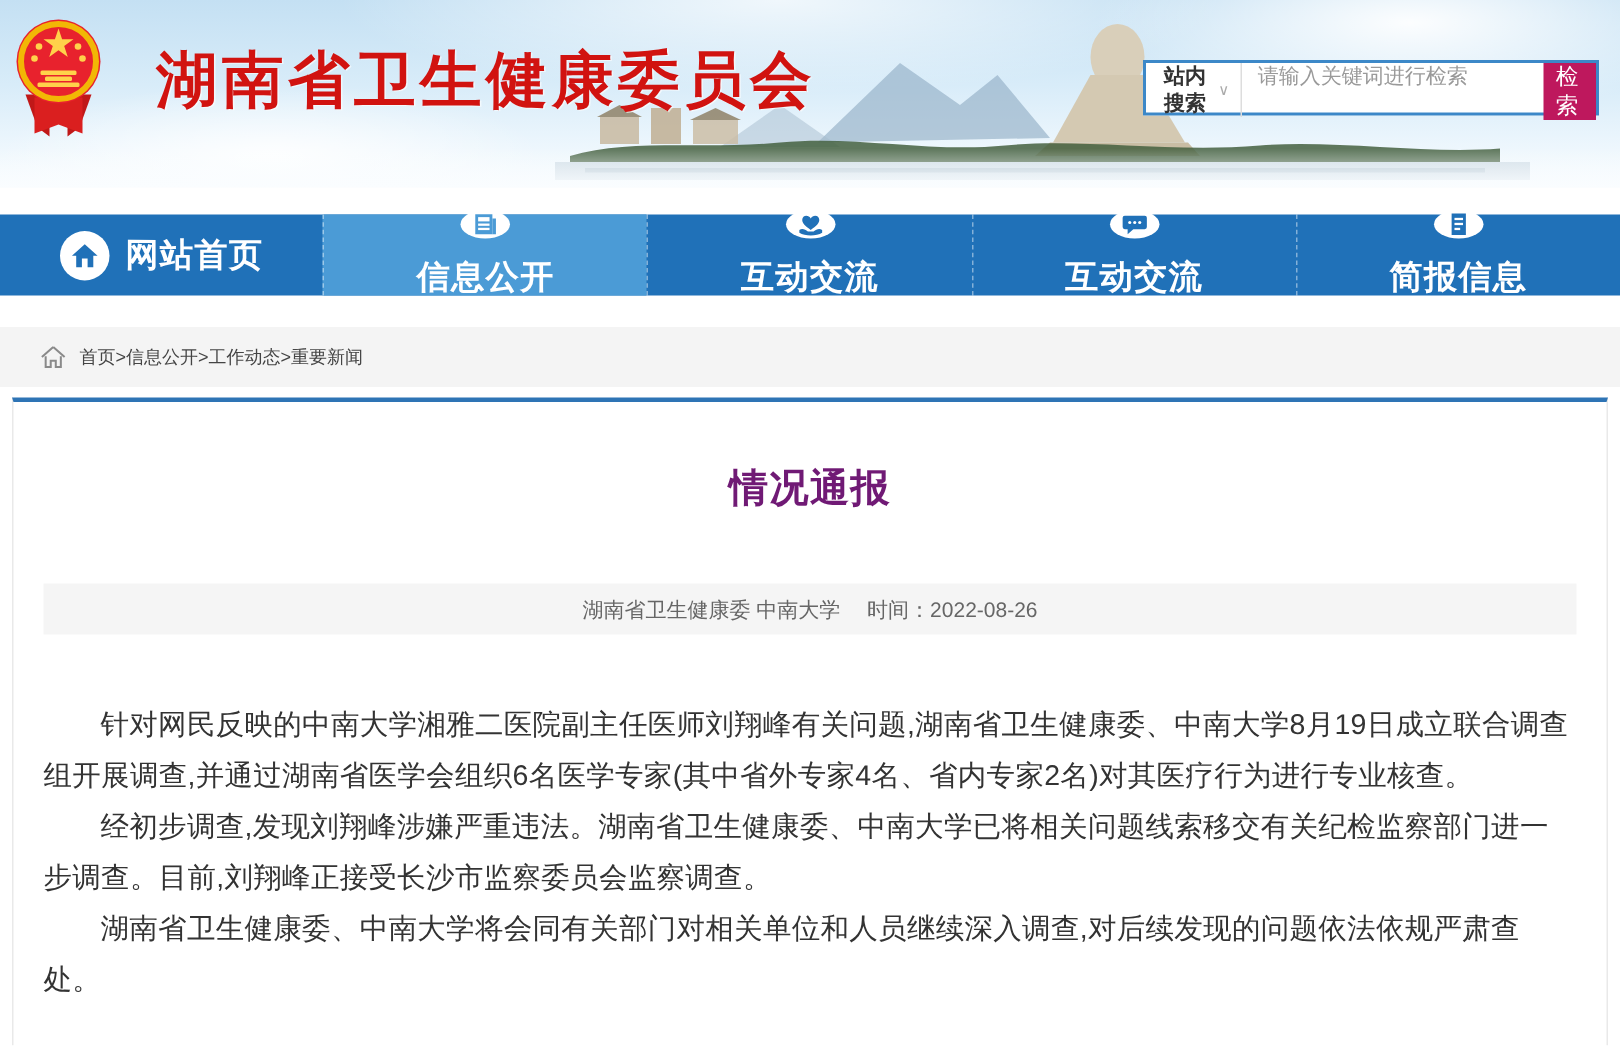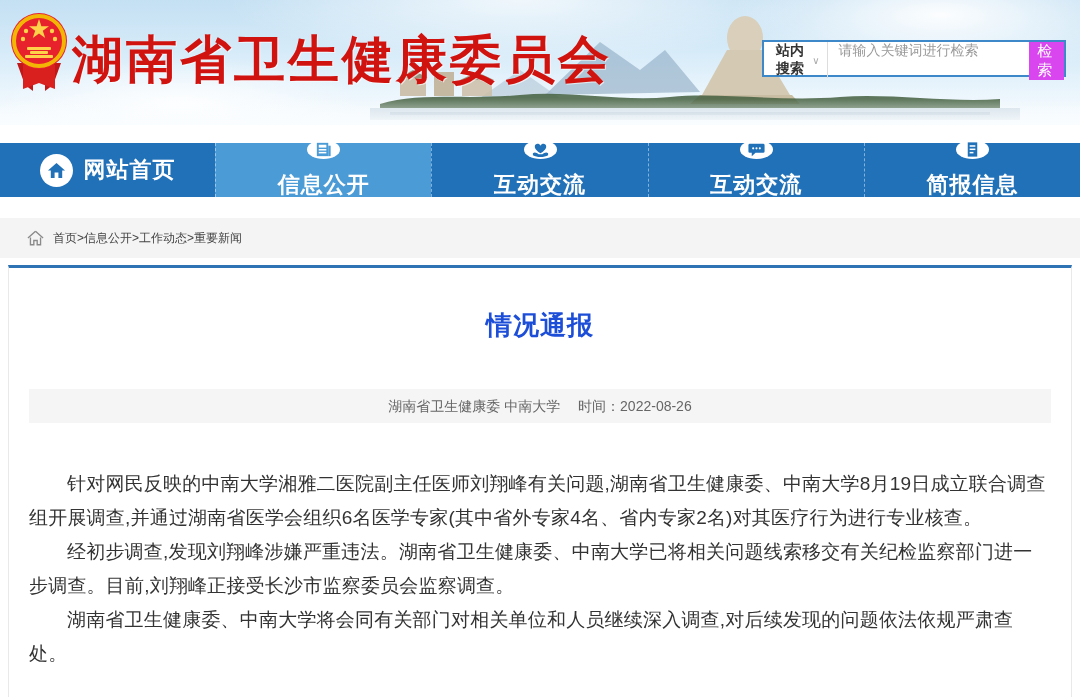--- a/index.html
+++ b/index.html
@@ -11,33 +11,33 @@
     background:
       radial-gradient(ellipse 300px 90px at 940px 15px, rgba(255,255,255,.95), rgba(255,255,255,0) 70%),
       radial-gradient(ellipse 260px 70px at 180px 105px, rgba(255,255,255,.9), rgba(255,255,255,0) 70%),
       radial-gradient(ellipse 420px 90px at 520px 0px, rgba(255,255,255,.75), rgba(255,255,255,0) 70%),
       linear-gradient(180deg, #c4e0f3 0%, #d8ecf9 45%, #eef7fd 80%, #f7fbfe 100%);
   }
   .banner-scene { position: absolute; left: 0; top: 0; }
   .banner-fade { position: absolute; left: 0; bottom: 0; width: 100%; height: 26px;
     background: linear-gradient(180deg, rgba(247,251,254,0), rgba(250,253,255,.9)); }
   .emblem { position: absolute; left: 9px; top: 5px; }
-  .site-title { position: absolute; left: 72px; top: 26px; font-size: 51px; font-weight: bold;
+  .site-title { position: absolute; left: 104px; top: 26px; font-size: 41px; font-weight: bold;
     color: #d11310; letter-spacing: 3px; text-shadow: 1px 1px 0 rgba(255,255,255,.6); }
 
   .search-box { position: absolute; top: 40px; left: 762px; width: 304px; height: 37px;
     display: flex; align-items: flex-start; background: #fff; border: 2px solid #3c88c8; }
   .search-scope { width: 94px; display: flex; align-items: center; justify-content: space-between;
     padding: 0 8px 0 12px; font-size: 14px; font-weight: bold; color: #333; cursor: pointer;
     border-right: 1px solid #ddd; }
   .search-scope .chev { font-size: 10px; color: #aaa; font-weight: normal; }
   .search-input { flex: 1; border: none; outline: none; padding: 0 10px; font-size: 14px; color: #333;
     font-family: inherit; }
   .search-input::placeholder { color: #9a9a9a; }
-  .search-btn { width: 58px; border: none; background: #d946ef; color: #fff; font-size: 15px;
+  .search-btn { width: 58px; border: none; background: #be185d; color: #fff; font-size: 15px;
     letter-spacing: 4px; cursor: pointer; font-family: Liberation Sans, sans-serif; }
 
   
   .nav { margin-top: 18px; width: 1080px; height: 54px; background: #2071b8; display: flex; }
   .nav-item { flex: 1; display: flex; align-items: center; justify-content: center; gap: 11px;
     cursor: pointer; position: relative; }
   .nav-item + .nav-item { border-left: 1px dashed rgba(255,255,255,.45); flex-direction: column; }
   .nav-item.active { background: #4b9bd6; }
   .nav-icon { width: 33px; height: 33px; background: #fff; border-radius: 50%;
     display: flex; align-items: center; justify-content: center; color: #2071b8; }
@@ -47,21 +47,21 @@
   
   .breadcrumb { margin-top: 21px; width: 1080px; height: 40px; background: #f4f4f4;
     display: flex; align-items: center; padding-left: 27px; gap: 9px; }
   .crumb-text { font-size: 12px; color: #444; }
 
   
   .content { margin: 7px 8px 0 8px; width: 1064px; height: 432px; background: #fff;
     border-top: 3px solid #2e74b5; border-left: 1px solid #e9e9e9; border-right: 1px solid #e9e9e9;
     padding: 0 20px; }
   .article-title { margin-top: 40px; text-align: center; font-size: 26px; font-weight: bold;
-    color: #1d4ed8; letter-spacing: 1px; }
+    color: #701a75; letter-spacing: 1px; }
   .meta-bar { margin-top: 46px; height: 34px; line-height: 34px; background: #f5f5f5;
     text-align: center; font-size: 14px; color: #666; }
   .meta-bar .meta-time { margin-left: 14px; }
   .article-body { margin-top: 44px; }
   .article-body p { font-size: 19px; color: #333; line-height: 34px; text-indent: 2em;
     letter-spacing: 0.2px; }
   .signature { margin-top: 20px; text-align: right; padding-right: 145px; }
   .signature .sig-inner { display: inline-block; text-align: center; font-size: 19px;
     color: #333; line-height: 34px; }
 </style>

